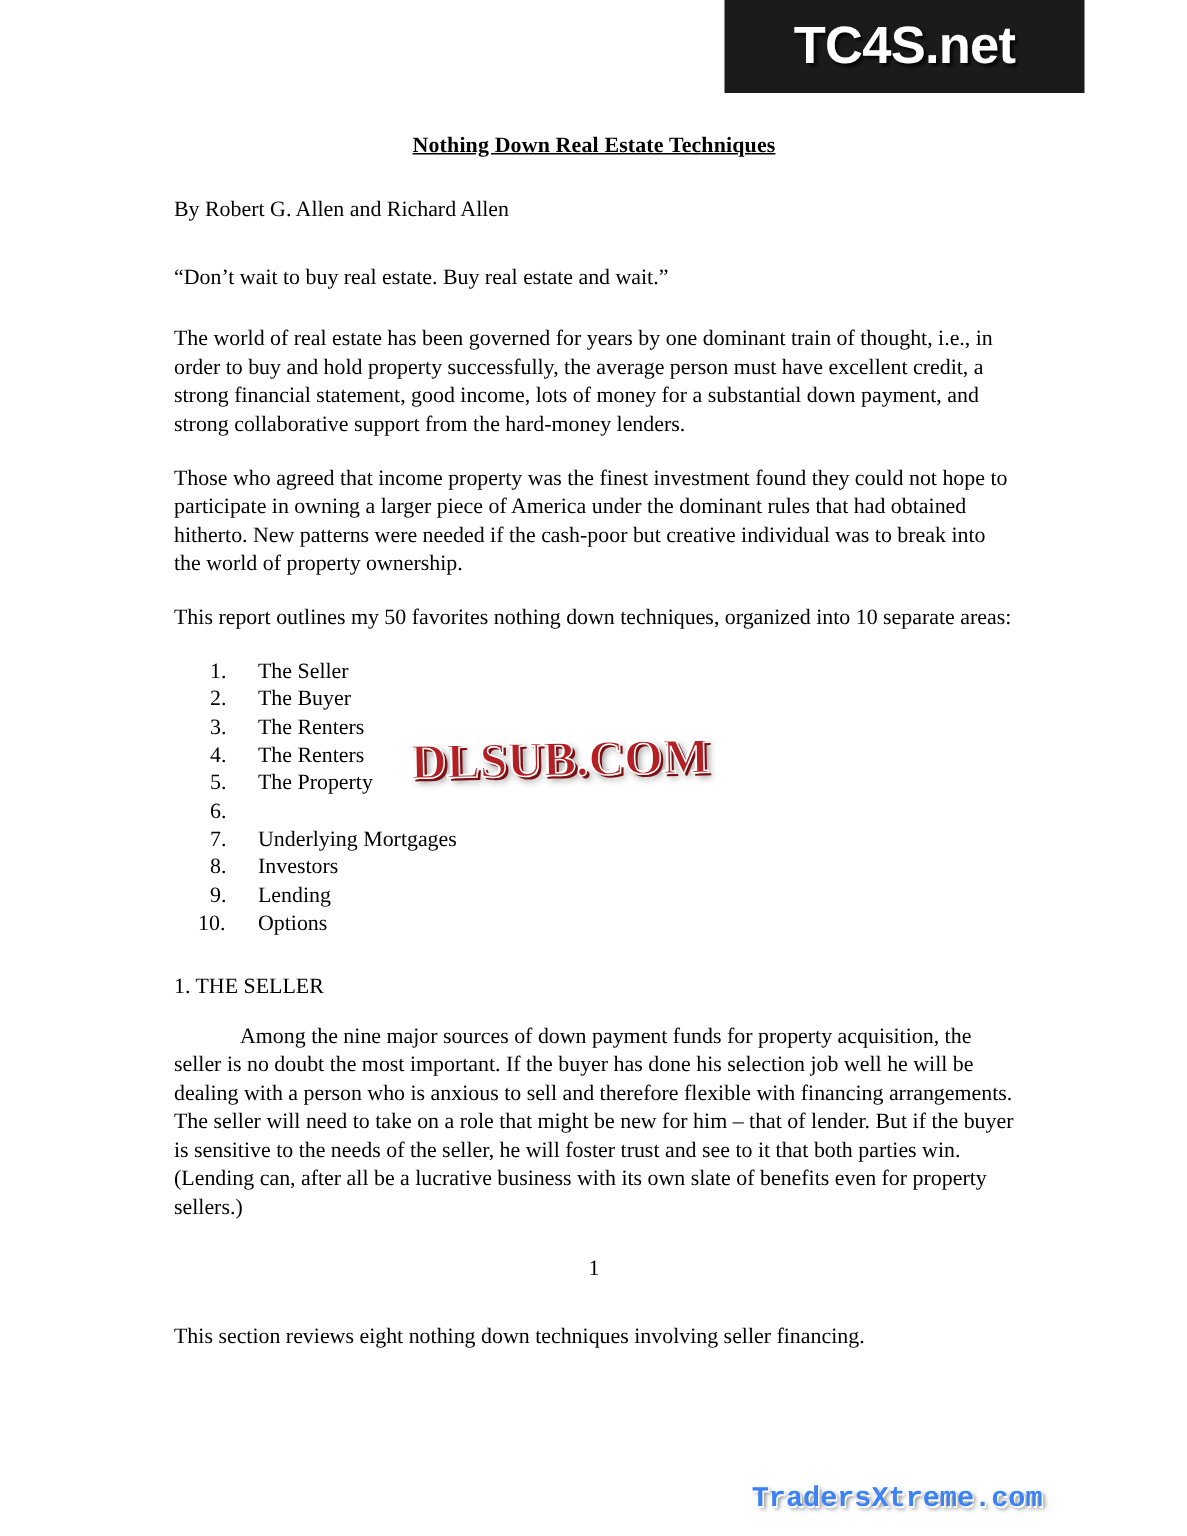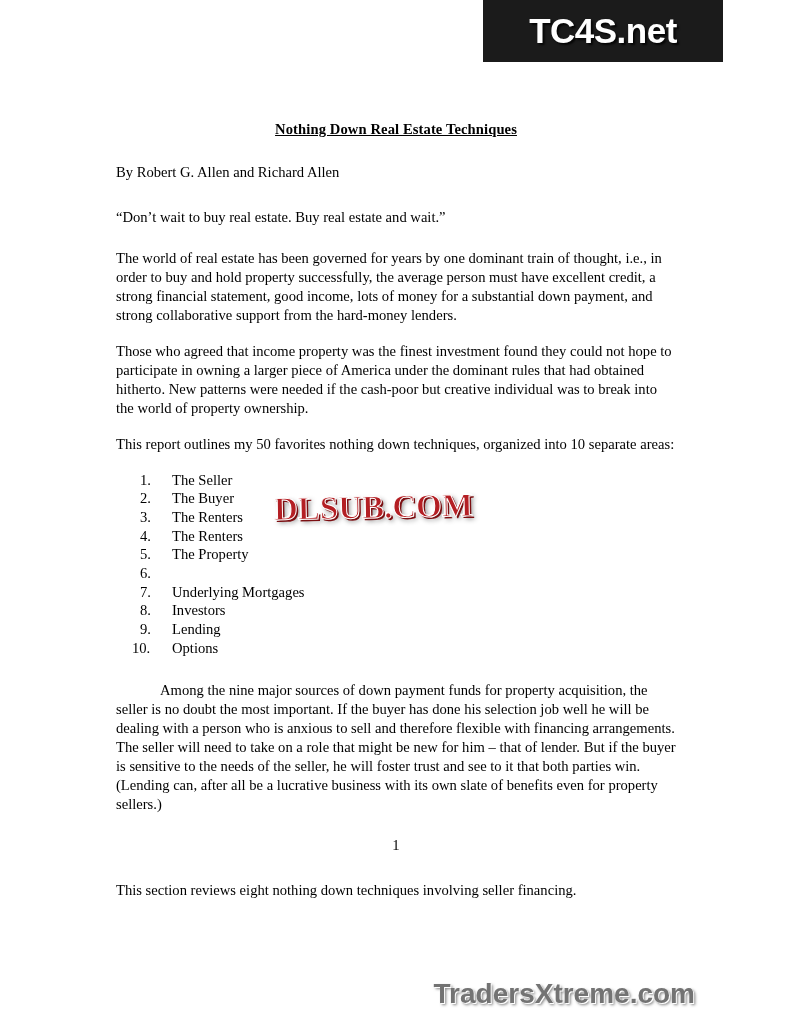--- a/index.html
+++ b/index.html
@@ -46,21 +46,20 @@
     height: 1024px;
   }
 
   .content {
     position: absolute;
     left: 116px;
     top: 88px;
     width: 560px;
     font-size: 14.6px;
     line-height: 1.30;
-    margin-top: 32px;
   }
 
   .doc-title {
     text-align: center;
     font-weight: bold;
     text-decoration: underline;
     font-size: 14.6px;
     margin: 0 0 24px 0;
     letter-spacing: 0.1px;
   }
@@ -140,24 +139,24 @@
        3px 3px 5px rgba(0,0,0,0.45);
     padding: 2px 6px;
     white-space: nowrap;
   }
 
   
   .footer-watermark {
     position: absolute;
     right: 28px;
     bottom: 14px;
-    font-family: Liberation Sans, sans-serif;
-    font-weight: bold;
-    font-size: 28px;
-    color: #737373;
+    font-family: Liberation Mono, monospace;
+    font-weight: bold;
+    font-size: 19px;
+    color: #3b82f6;
     text-shadow:
       1px 1px 0 #ffffff,
       2px 2px 3px rgba(0,0,0,0.5);
     white-space: nowrap;
   }
 </style>
 </head>
 <body>
 
 <div class="page">
@@ -213,20 +212,21 @@
       <li>
         <span class="num">9.</span>
         <span class="txt">Lending</span>
       </li>
       <li>
         <span class="num two-digit">10.</span>
         <span class="txt">Options</span>
       </li>
     </ol>
 
+    <p class="section-head">1. THE SELLER</p>
 
     <p class="para body-indent">Among the nine major sources of down payment funds for property acquisition, the seller is no doubt the most important.  If the buyer has done his selection job well he will be dealing with a person who is anxious to sell and therefore flexible with financing arrangements.  The seller will need to take on a role that might be new for him – that of lender.  But if the buyer is sensitive to the needs of the seller, he will foster trust and see to it that both parties win.  (Lending can, after all be a lucrative business with its own slate of benefits even for property sellers.)</p>
 
     <div class="page-number">1</div>
 
     <p class="para">This section reviews eight nothing down techniques involving seller financing.</p>
 
   </div>
 
   <div class="stamp">DLSUB.COM</div>

